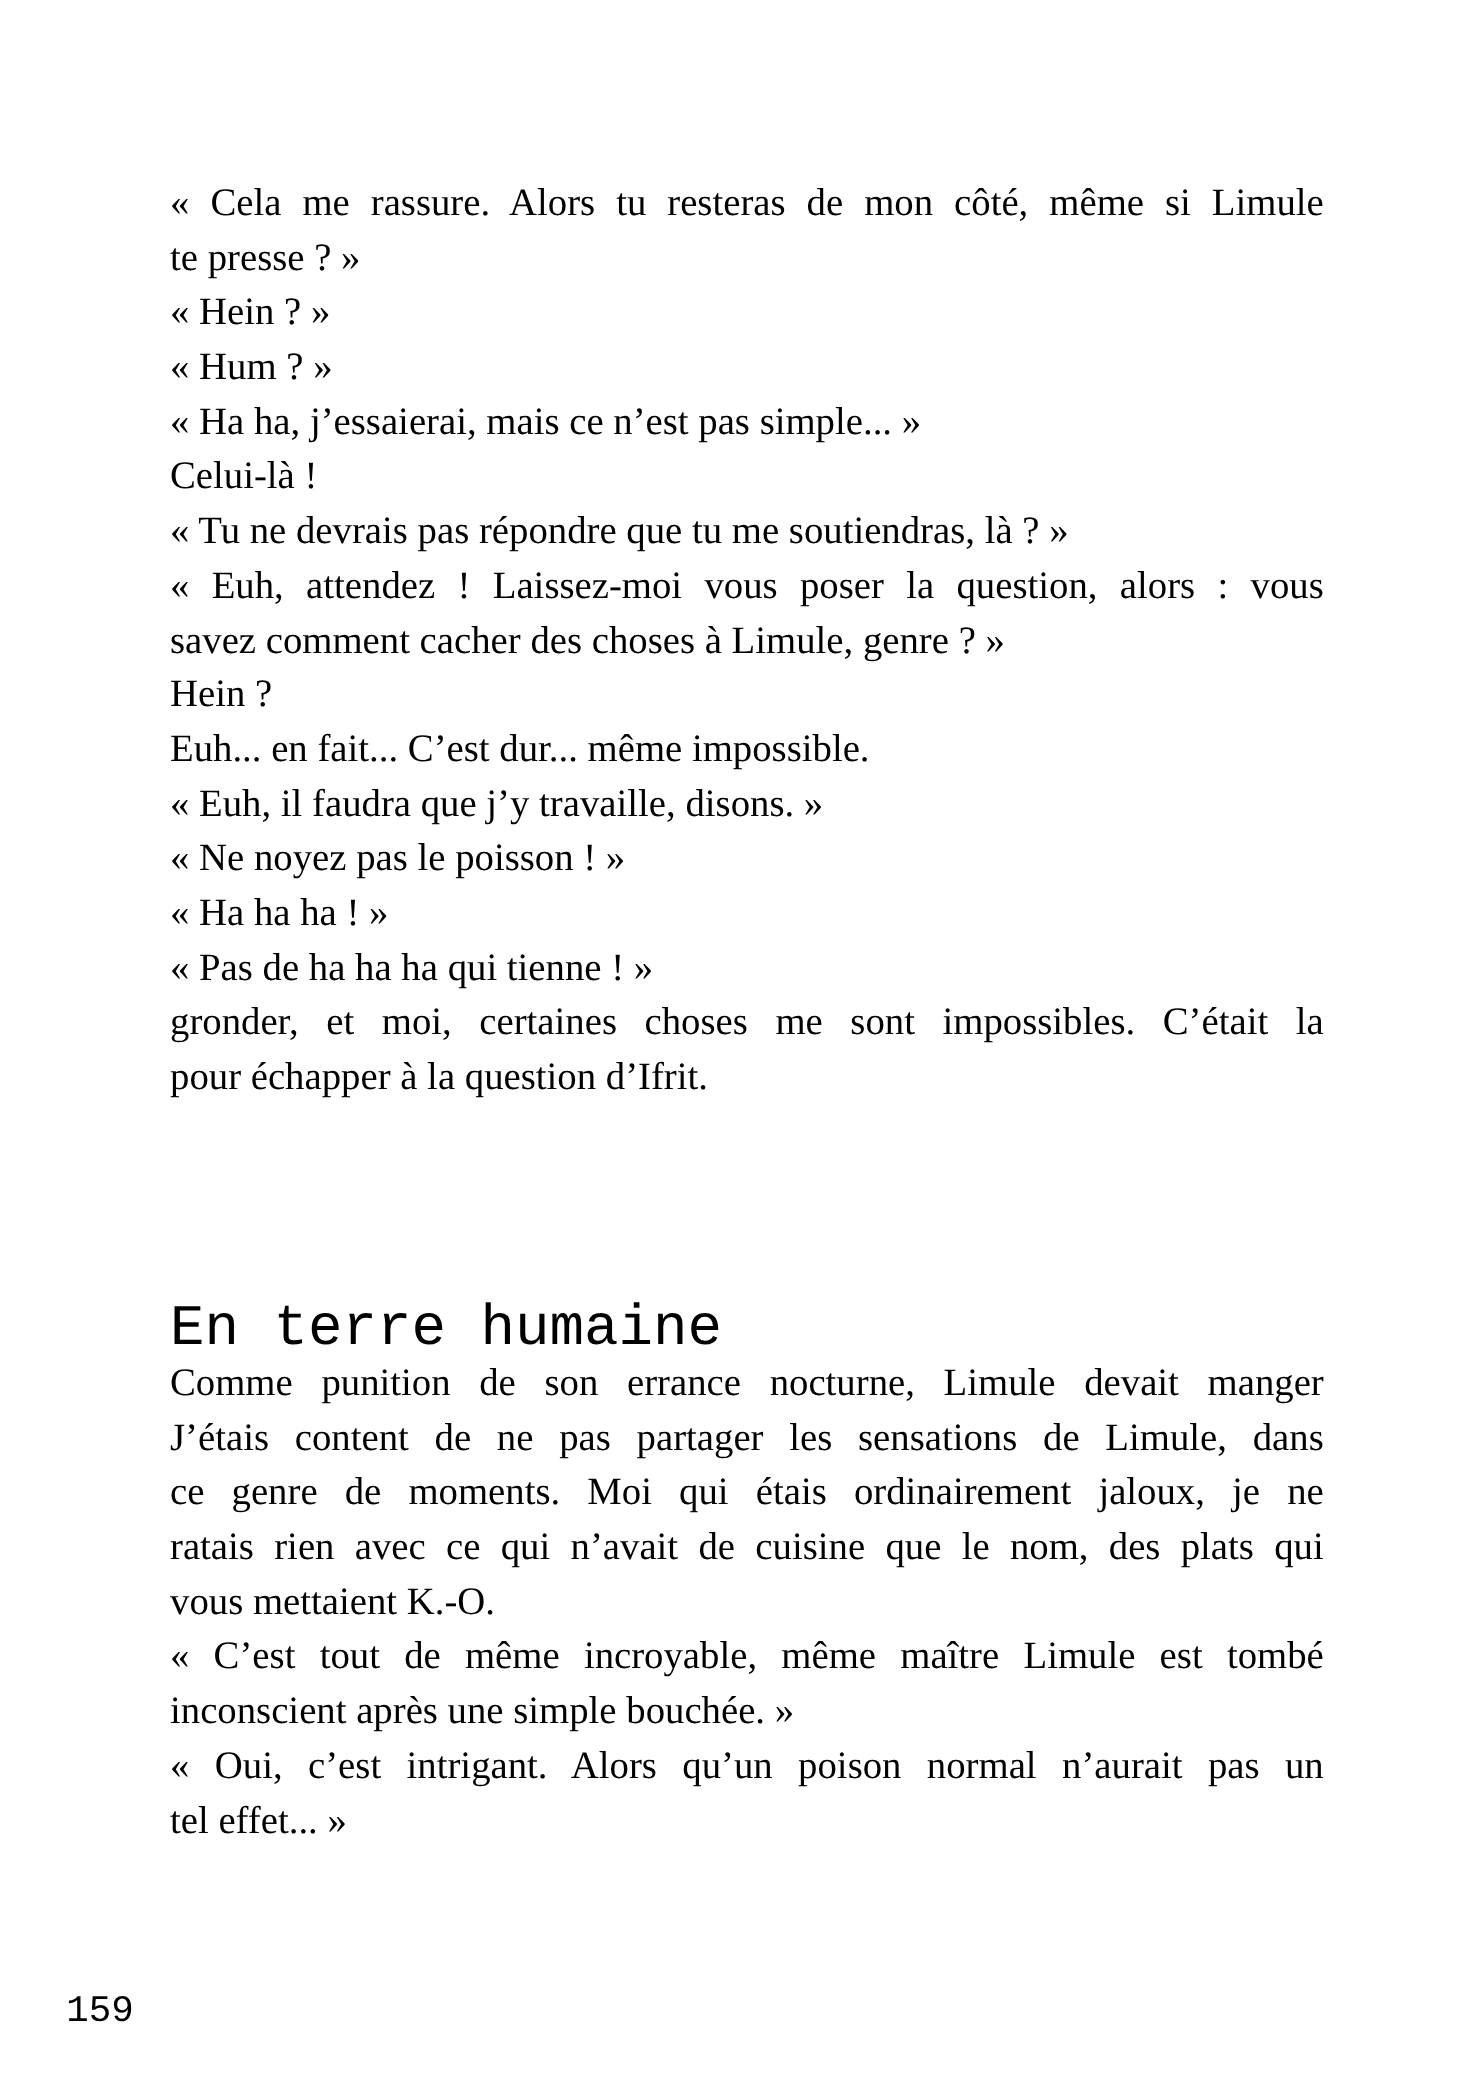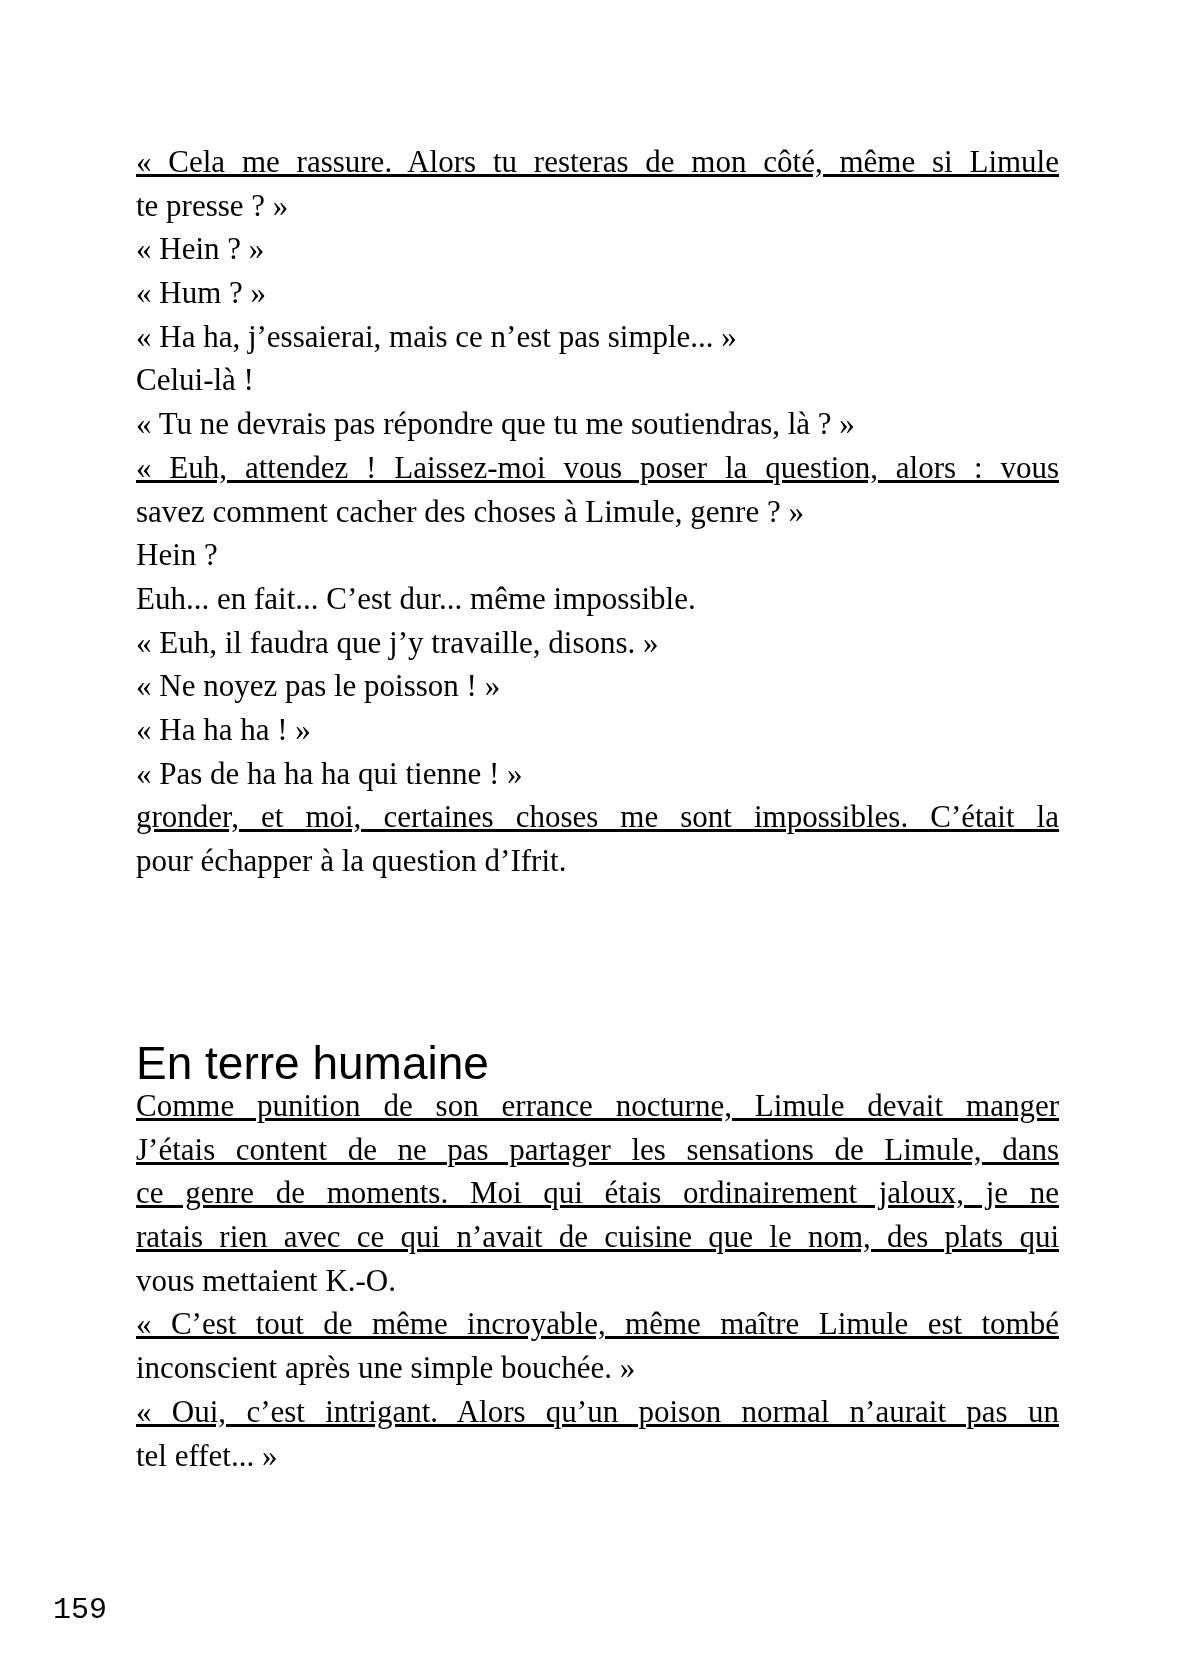--- a/index.html
+++ b/index.html
@@ -21,31 +21,30 @@
   #block1 { top: 140px; }
   #block2 { top: 1084px; }
   .ln {
     line-height: 43.7px;
     height: 43.7px;
     text-align: left;
   }
   .ln.j {
     text-align: justify;
     text-align-last: justify;
-    text-decoration: underline;
   }
   .heading {
     position: absolute;
     left: 136px;
     top: 1038px;
     margin: 0;
     font-size: 46px;
     font-weight: normal;
     line-height: 1.1;
-    font-family: Liberation Sans, sans-serif;
+    font-family: Liberation Mono, monospace;
   }
   .pagenum {
     position: absolute;
     left: 53px;
     top: 1593px;
     font-size: 30px;
     line-height: normal;
     font-family: Liberation Mono, monospace;
   }
 </style>

